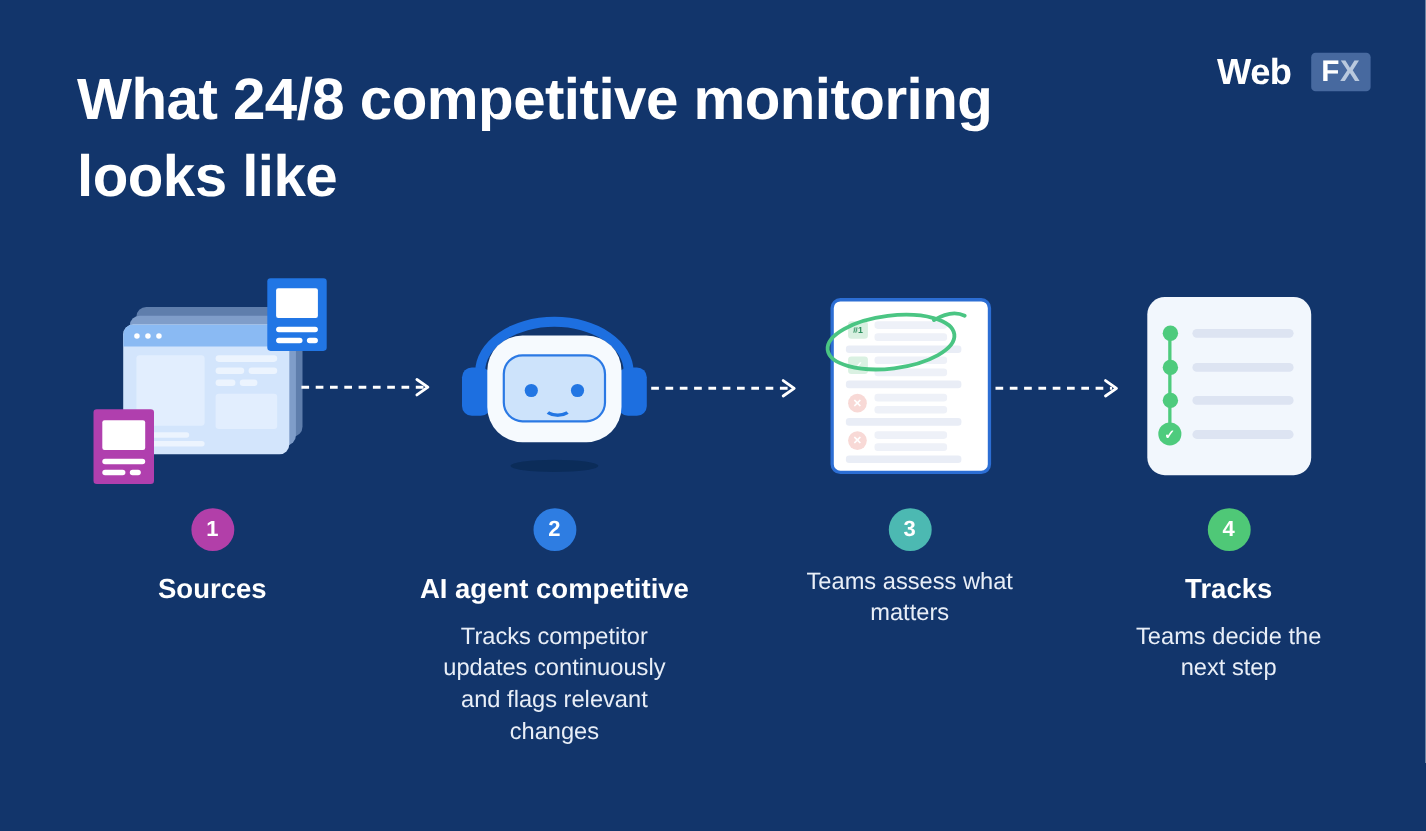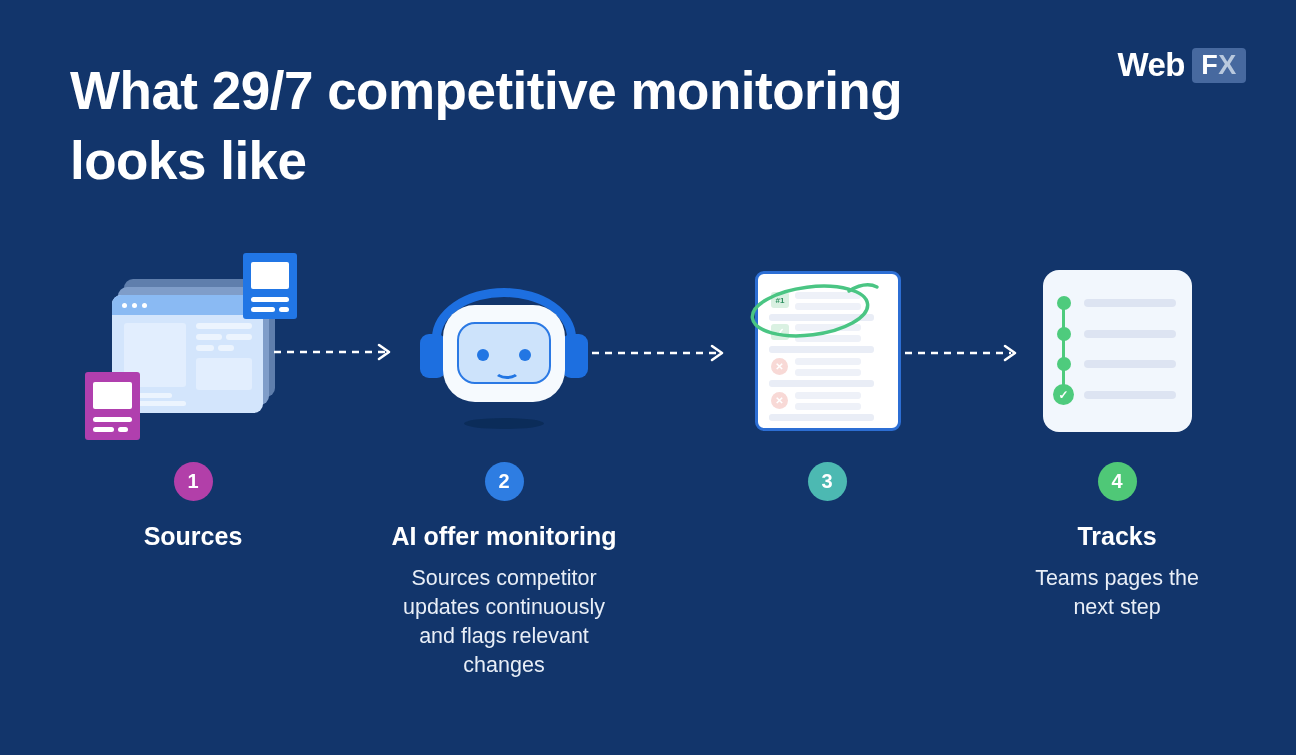--- a/index.html
+++ b/index.html
@@ -8,21 +8,21 @@
     background:#12356b;
     font-family:"Liberation Sans",sans-serif;
   }
   .abs{position:absolute;}
   
   .page-title{
     position:absolute;left:70px;top:56px;margin:0;
     font-size:53px;line-height:1.32;font-weight:700;color:#ffffff;
     letter-spacing:-0.5px;white-space:pre-line;
   }
-  .logo{position:absolute;top:46px;right:50px;display:flex;align-items:center;gap:7px;}
+  .logo{position:absolute;top:46px;right:50px;display:flex;align-items:center;gap:18px;}
   .logo-web{font-size:33px;font-weight:700;color:#ffffff;letter-spacing:-0.5px;}
   .logo-box{
     width:54px;height:35px;background:#47699f;border-radius:4px;
     display:flex;align-items:center;justify-content:center;
     font-size:27px;font-weight:700;letter-spacing:0.5px;
   }
   .logo-f{color:#ffffff;}
   .logo-x{color:#b9c9de;}
   
   .blk{position:absolute;border-radius:3px;}
@@ -63,21 +63,21 @@
     color:#ffffff;font-size:20px;font-weight:700;
   }
   .step-title{margin-top:21px;font-size:25px;font-weight:700;color:#ffffff;}
   .step-desc{margin-top:13px;font-size:21.5px;line-height:1.35;color:#e8eef7;white-space:pre-line;}
 </style>
 </head>
 <body>
 
 <div class="canvas">
 
-  <h1 class="page-title">What 29/7 competitive monitoring
+  <h1 class="page-title">What 24/8 competitive monitoring
 looks like</h1>
   <div class="logo">
     <span class="logo-web">Web</span>
     <span class="logo-box">
         <span class="logo-f">F</span>
         <span class="logo-x">X</span>
       </span>
   </div>
 
   <div class="illus" style="left:80px;top:248px;width:225px;height:200px;">
@@ -179,29 +179,31 @@
     <line x1="2" y1="14" x2="108" y2="14" stroke="#ffffff" stroke-width="2.6" stroke-dasharray="7 6"></line>
     <polyline points="102,7 112,14 102,21" fill="none" stroke="#ffffff" stroke-width="2.6" stroke-linecap="round" stroke-linejoin="round"></polyline>
   </svg>
 
   <div class="step-col" style="left:53px;">
     <div class="step-circle" style="background-color: rgb(178, 63, 169);">1</div>
     <div class="step-title">Sources</div>
   </div>
   <div class="step-col" style="left:364px;">
     <div class="step-circle" style="background-color: rgb(46, 125, 226);">2</div>
-    <div class="step-title">AI offer monitoring</div>
-    <div class="step-desc">Sources competitor
+    <div class="step-title">AI agent competitive</div>
+    <div class="step-desc">Tracks competitor
 updates continuously
 and flags relevant
 changes</div>
   </div>
   <div class="step-col" style="left:687px;">
     <div class="step-circle" style="background-color: rgb(76, 185, 178);">3</div>
+    <div class="step-desc">Teams assess what
+matters</div>
   </div>
   <div class="step-col" style="left:977px;">
     <div class="step-circle" style="background-color: rgb(79, 200, 119);">4</div>
     <div class="step-title">Tracks</div>
-    <div class="step-desc">Teams pages the
+    <div class="step-desc">Teams decide the
 next step</div>
   </div>
 
 </div>
 
 </body></html>

